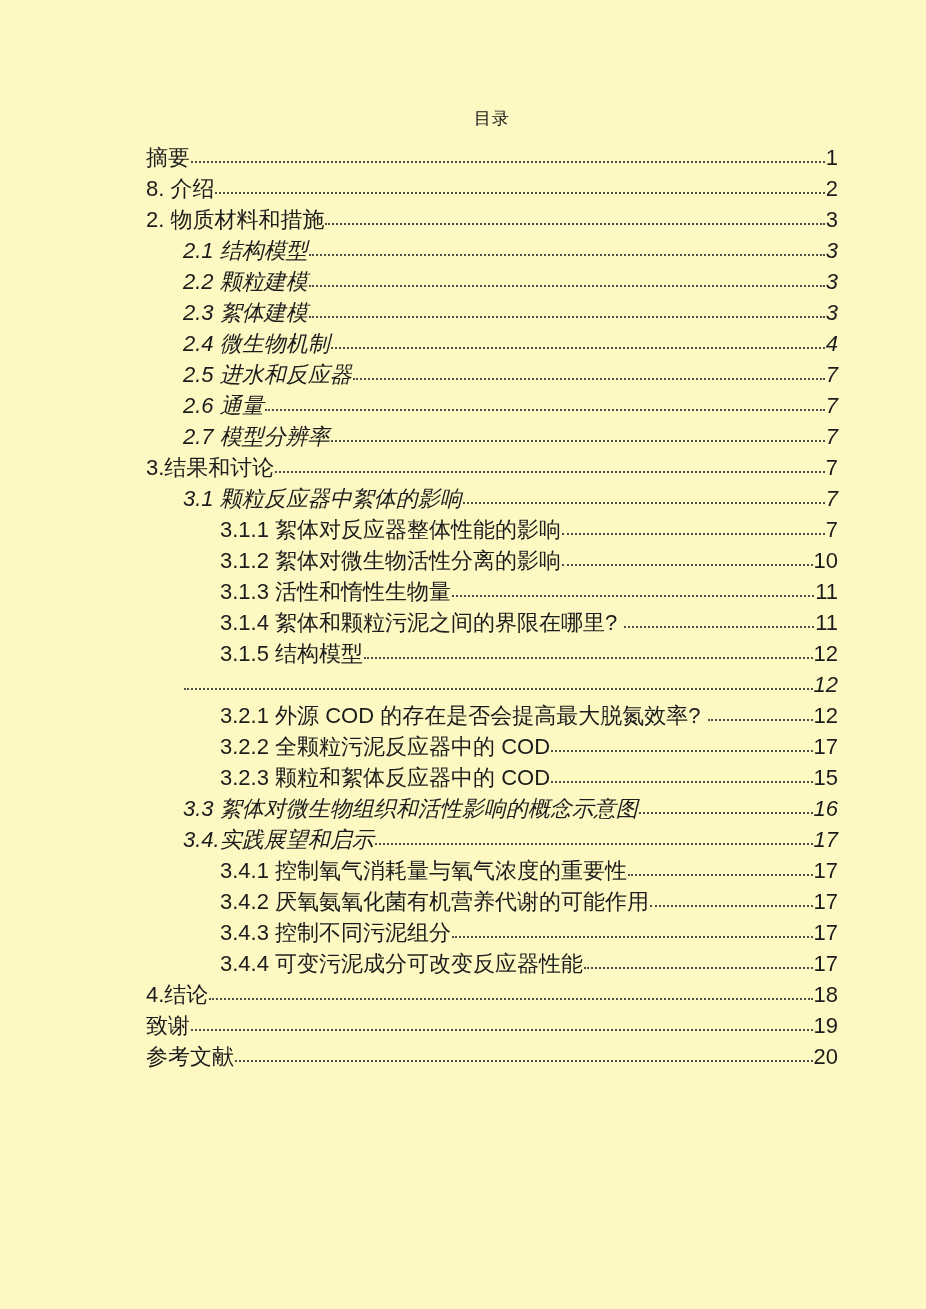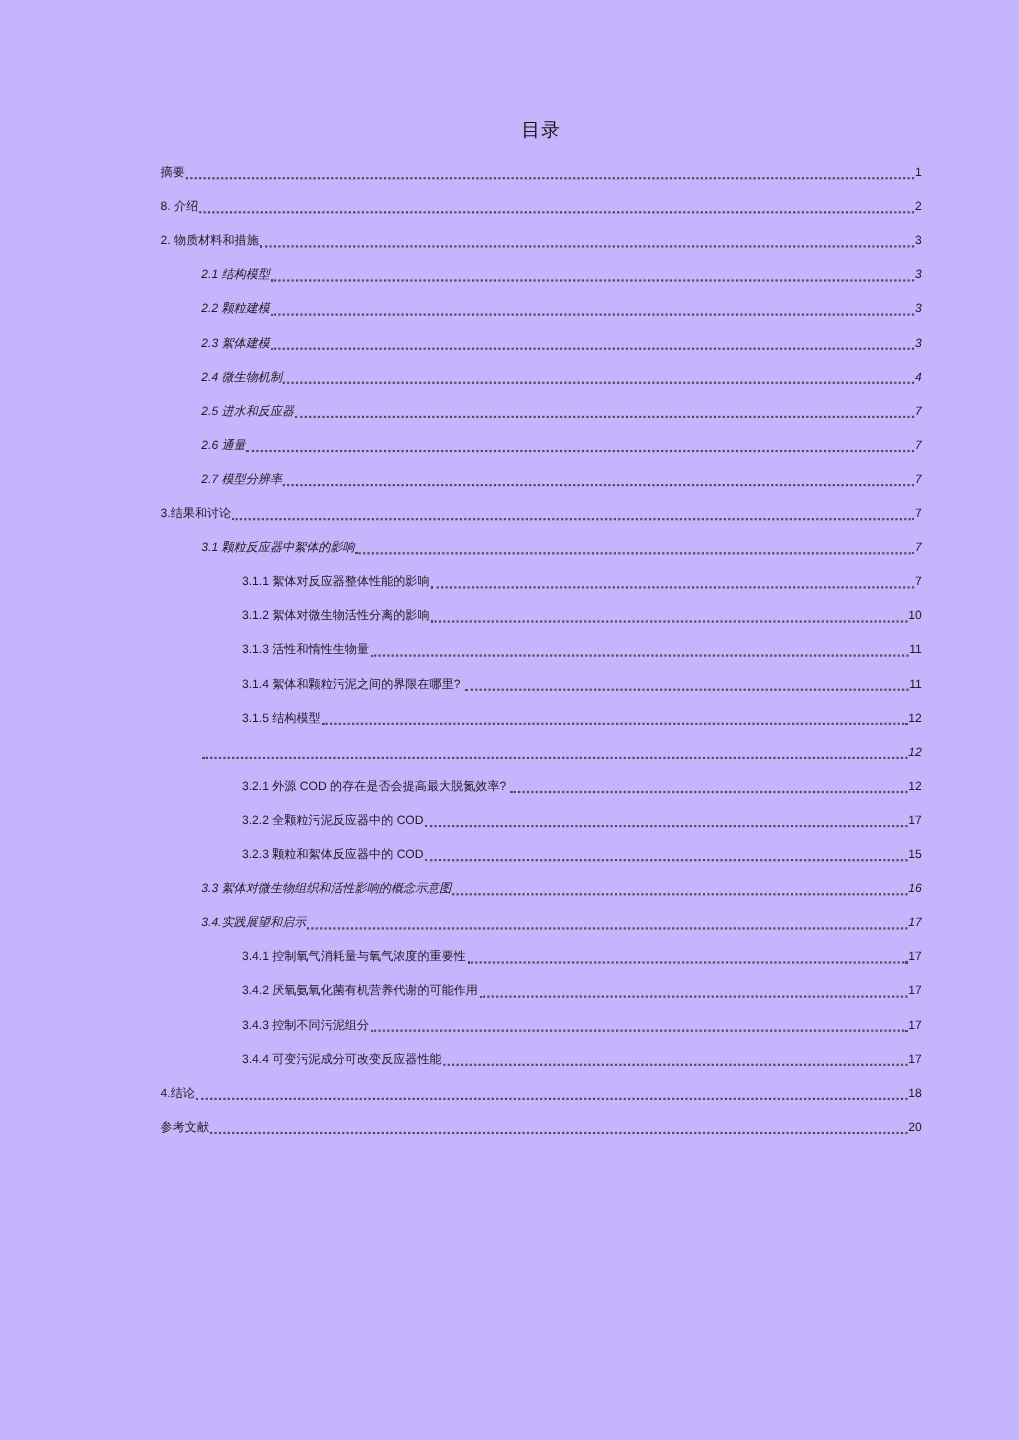--- a/index.html
+++ b/index.html
@@ -4,21 +4,21 @@
 <style>
   html, body {
     margin: 0;
     padding: 0;
     background: #ffffff;
   }
   .page {
     position: relative;
     width: 926px;
     height: 1309px;
-    background: #c4b5fd;
+    background: #fef9c3;
     font-family: "Liberation Sans", "DejaVu Sans", sans-serif;
     color: #1c1c1c;
     overflow: hidden;
   }
   .content {
     position: absolute;
     left: 146px;
     right: 88px;
     top: 103px;
   }
@@ -30,21 +30,21 @@
     color: #111111;
     margin-bottom: 8px;
   }
   .toc-list {
     width: 100%;
   }
   .toc-row {
     display: flex;
     align-items: stretch;
     height: 31px;
-    font-size: 11px;
+    font-size: 22px;
   }
   .toc-row.level-0 { padding-left: 0; }
   .toc-row.level-1 { padding-left: 37px; font-style: italic; }
   .toc-row.level-2 { padding-left: 74px; }
   .toc-label {
     flex: 0 0 auto;
     line-height: 31px;
     white-space: pre;
     color: #1c1c1c;
   }
@@ -201,19 +201,24 @@
           <span class="toc-label">3.4.4 可变污泥成分可改变反应器性能</span>
           <span class="leader"></span>
           <span class="pagenum">17</span>
         </div>
         <div class="toc-row level-0">
           <span class="toc-label">4.结论</span>
           <span class="leader"></span>
           <span class="pagenum">18</span>
         </div>
         <div class="toc-row level-0">
+          <span class="toc-label">致谢</span>
+          <span class="leader"></span>
+          <span class="pagenum">19</span>
+        </div>
+        <div class="toc-row level-0">
           <span class="toc-label">参考文献</span>
           <span class="leader"></span>
           <span class="pagenum">20</span>
         </div>
       </div>
   </div>
 </div>
 
 </body></html>

